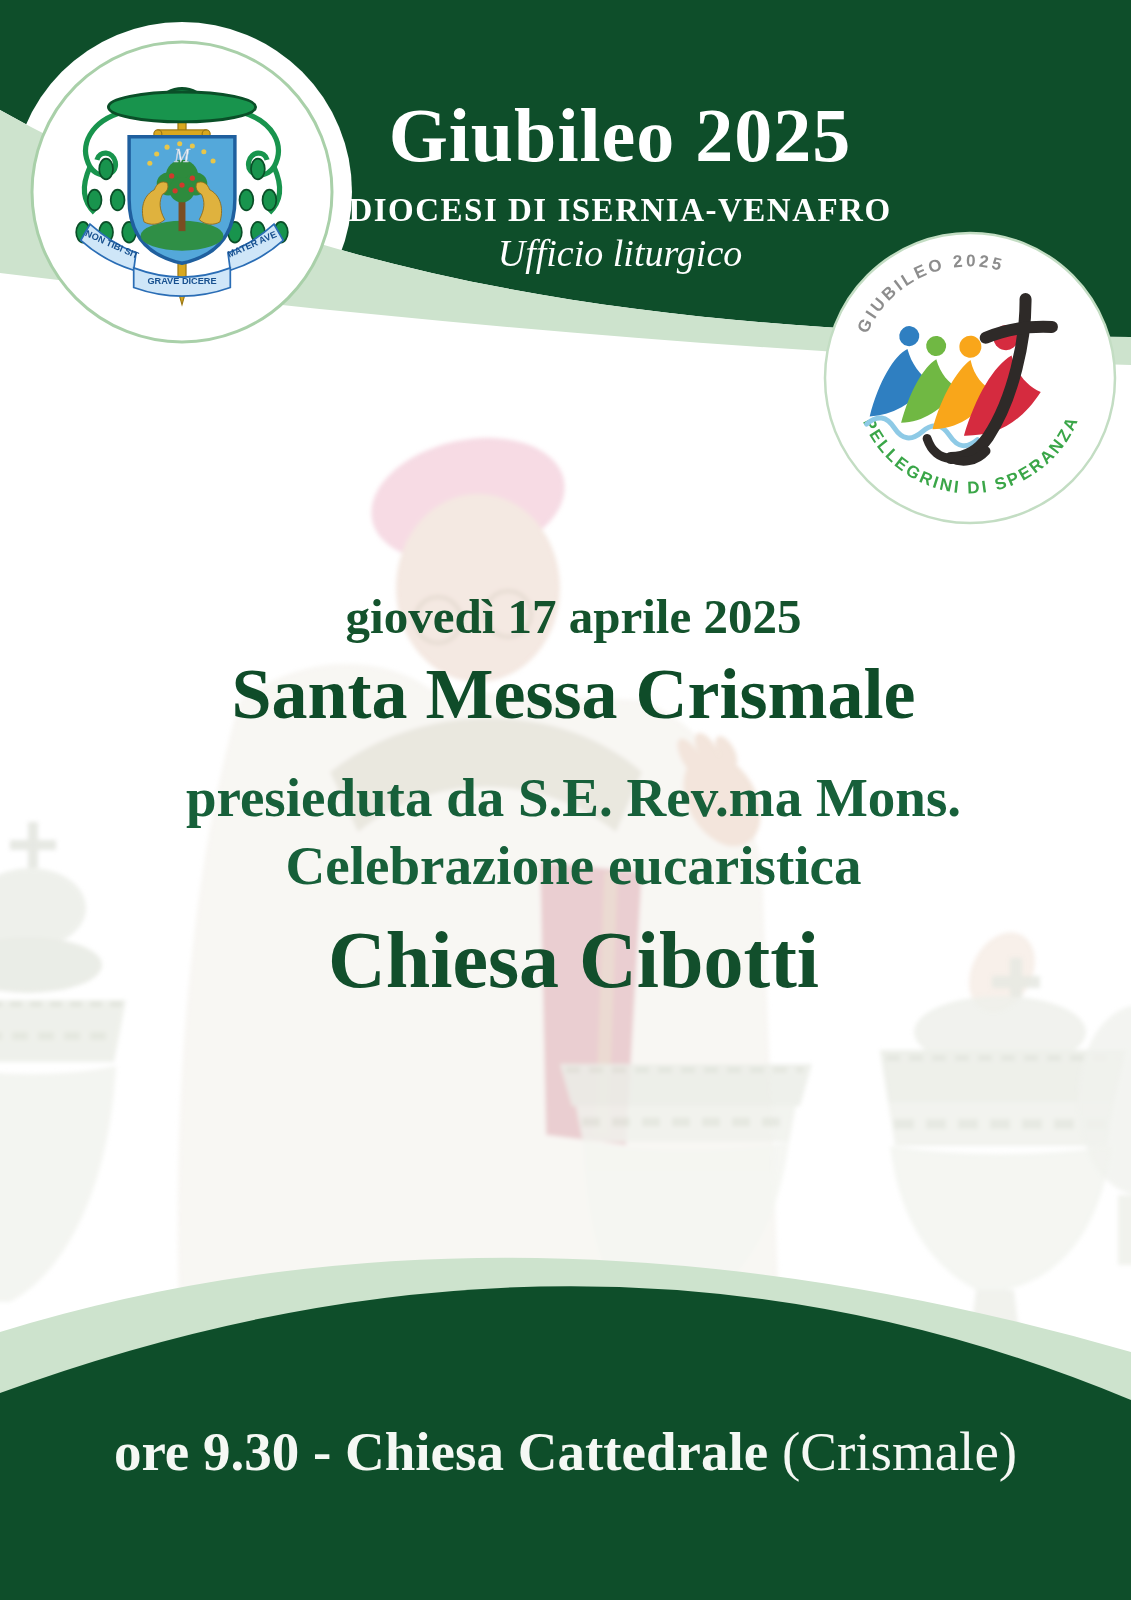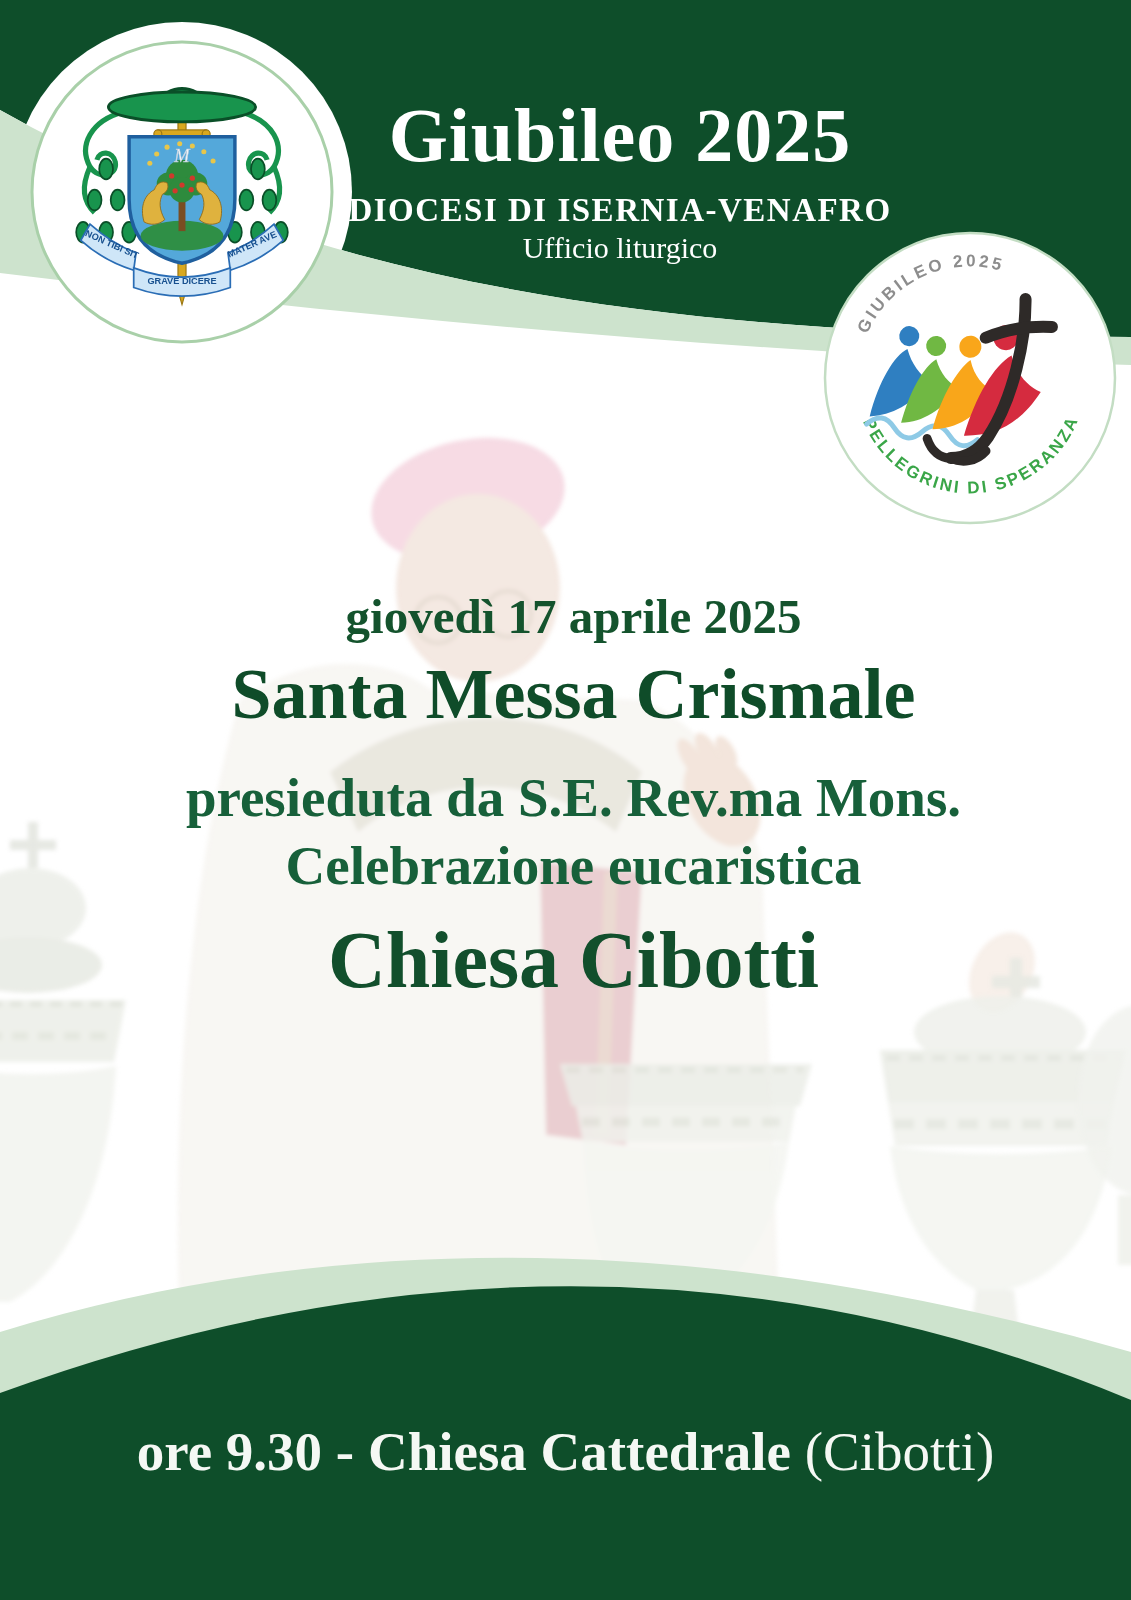--- a/index.html
+++ b/index.html
@@ -3,21 +3,21 @@
 <meta charset="utf-8">
 <style>
   html,body{margin:0;padding:0;background:#888;}
   .poster{position:relative;width:1131px;height:1600px;background:#ffffff;overflow:hidden;
           font-family:"Liberation Serif", serif;}
   .layer{position:absolute;left:0;top:0;width:1131px;height:1600px;}
   
   .header-text{position:absolute;left:270px;top:96px;width:700px;text-align:center;color:#ffffff;z-index:3;}
   .header-title{font-size:76px;font-weight:700;line-height:1.05;letter-spacing:1px;}
   .header-sub{font-size:33px;font-weight:600;letter-spacing:1.5px;margin-top:16px;text-align:center;}
-  .header-office{font-size:30px;margin-top:2px;}
+  .header-office{font-size:38px;font-style:italic;margin-top:2px;}
   
   .event-text{position:absolute;left:8px;top:588px;width:1131px;text-align:center;z-index:3;}
   .event-date{font-size:49px;font-weight:700;color:#14532d;}
   .event-title{font-size:72px;font-weight:700;color:#0f4c29;margin-top:10px;line-height:1.1;}
   .event-sub{font-size:55px;font-weight:700;color:#17603a;margin-top:30px;line-height:1.24;}
   .event-celebrant{font-size:80px;font-weight:700;color:#124f2c;margin-top:14px;}
   
   .footer-text{position:absolute;left:0;top:1420px;width:1131px;text-align:center;z-index:3;
                color:#f5f8f4;font-size:55px;}
   .footer-bold{font-weight:700;}
@@ -239,16 +239,16 @@
     <div class="event-date">giovedì 17 aprile 2025</div>
     <div class="event-title">Santa Messa Crismale</div>
     <div class="event-sub">
       <div>presieduta da S.E. Rev.ma Mons.</div>
       <div>Celebrazione eucaristica</div>
     </div>
     <div class="event-celebrant">Chiesa Cibotti</div>
   </div>
 
   <div class="footer-text">
-    <span class="footer-bold">ore 9.30 - Chiesa Cattedrale</span><span class="footer-reg"> (Cibotti)</span>
+    <span class="footer-bold">ore 9.30 - Chiesa Cattedrale</span><span class="footer-reg"> (Crismale)</span>
   </div>
 
 </div>
 
 </body></html>

